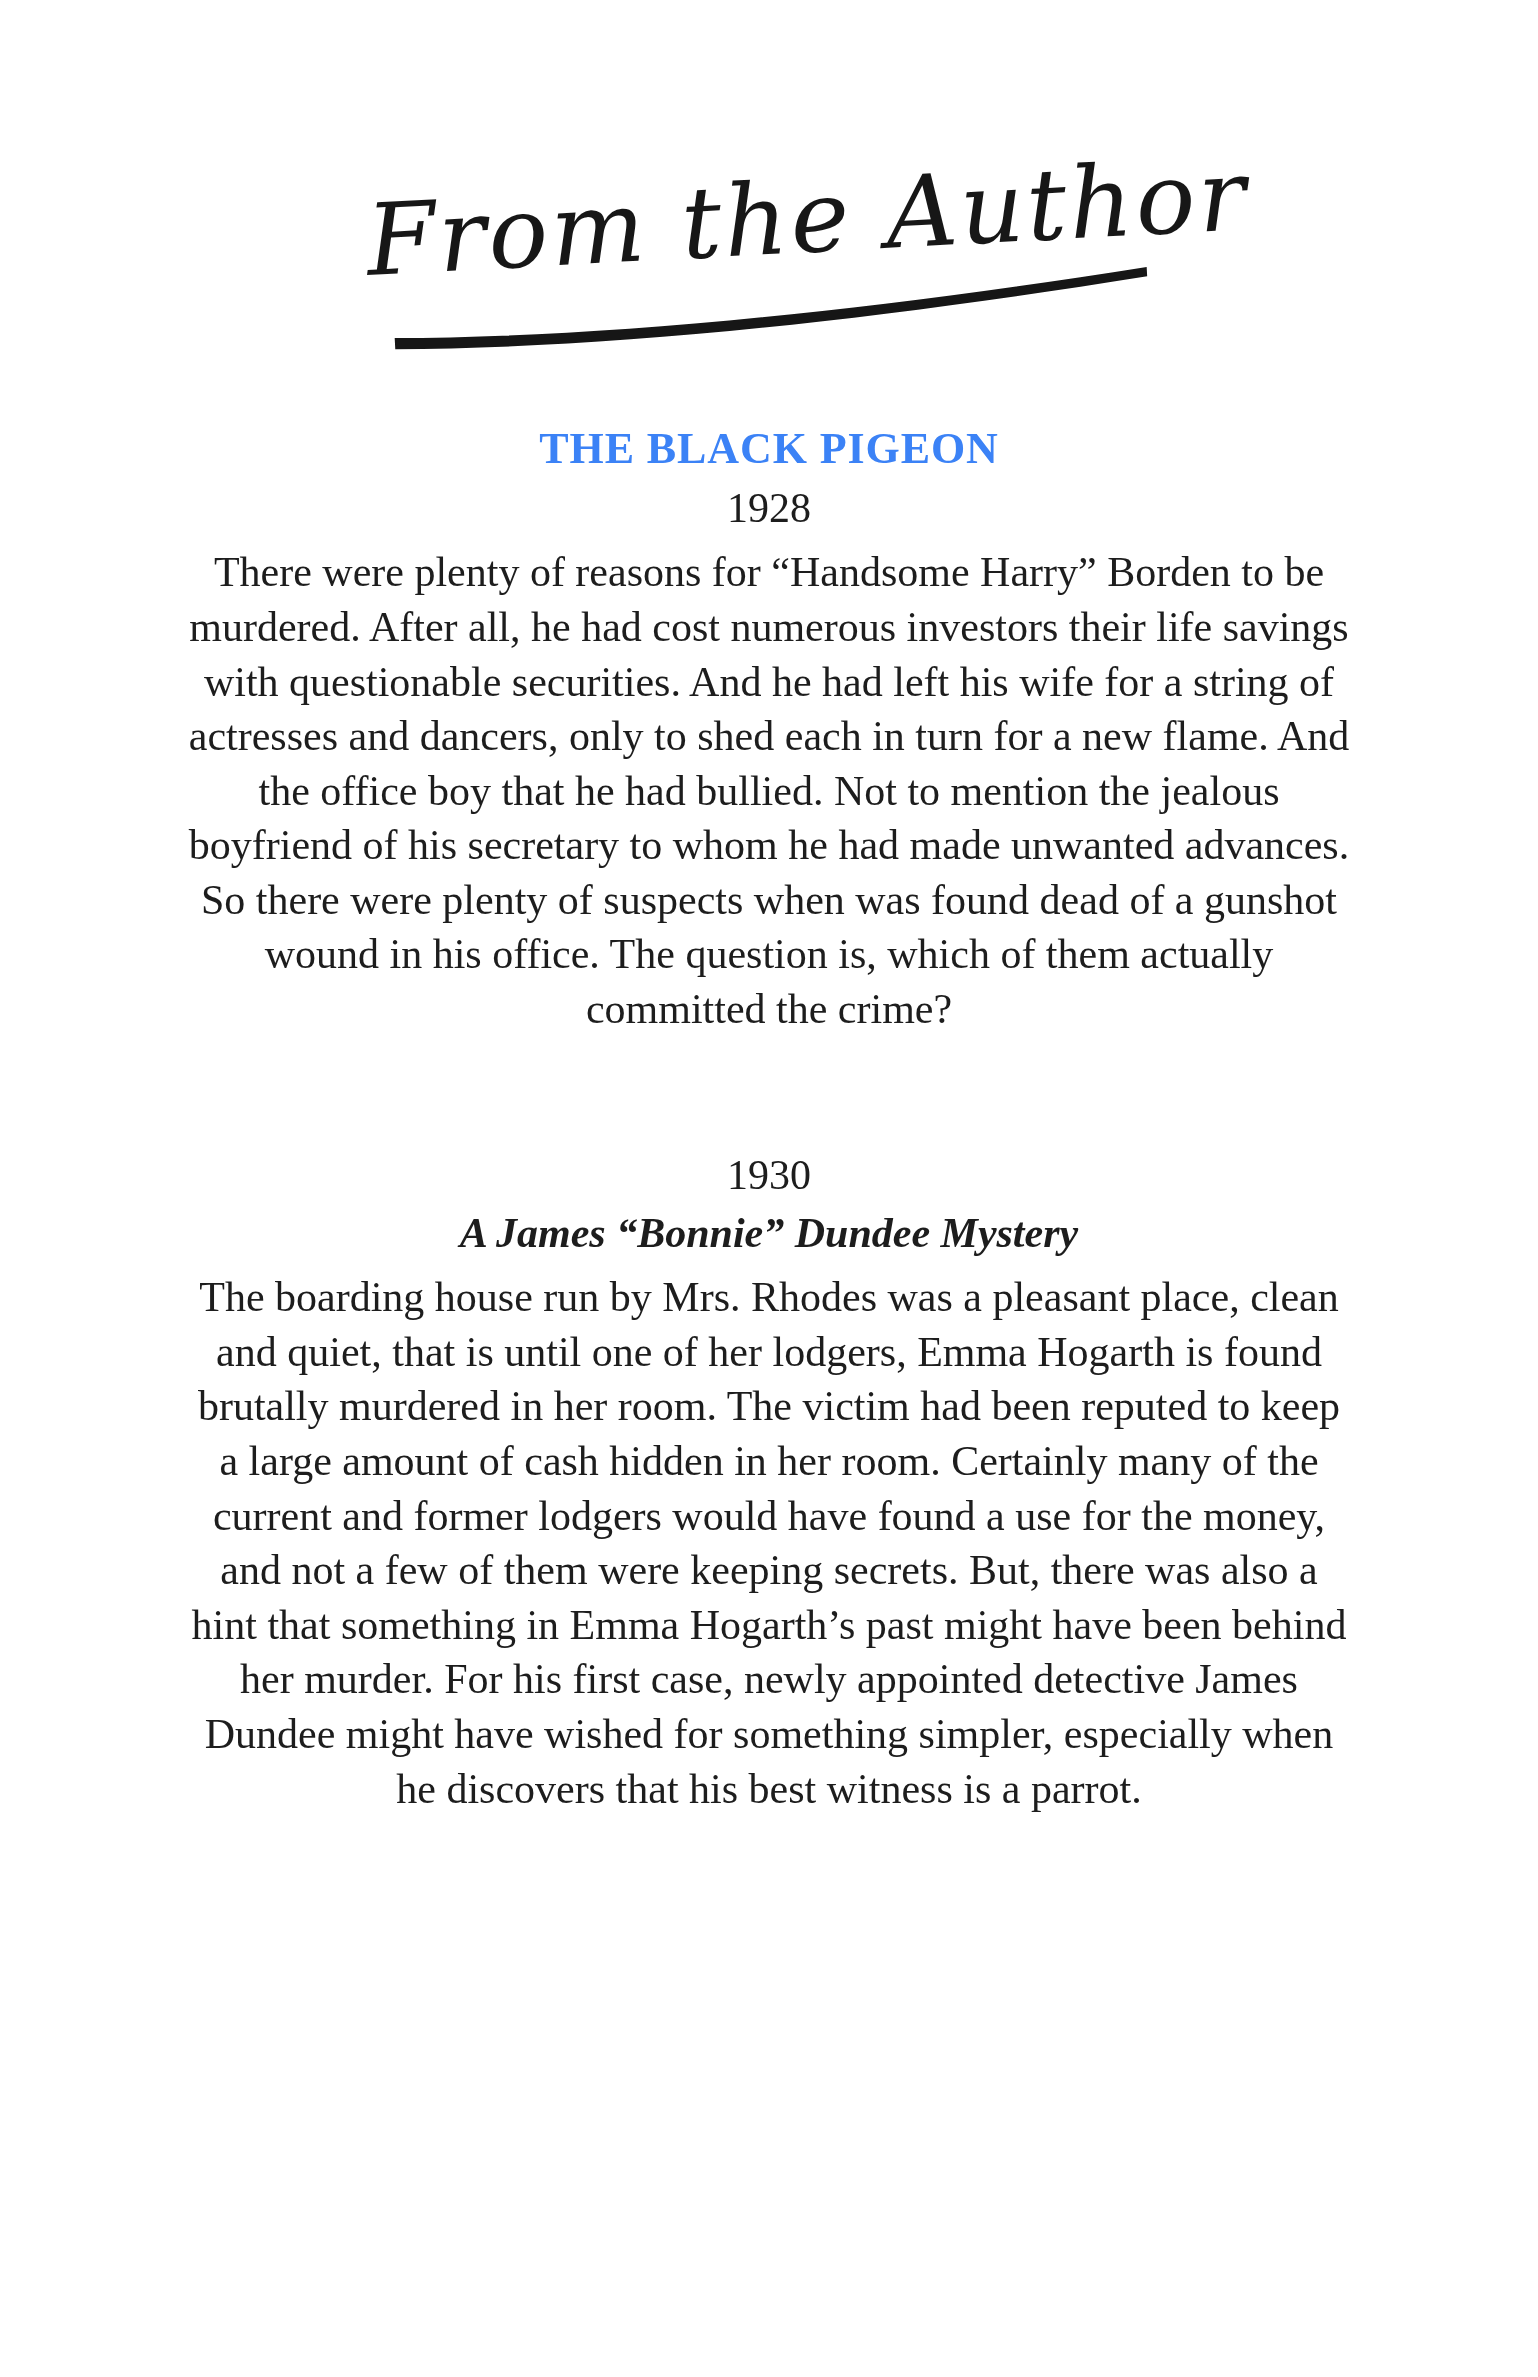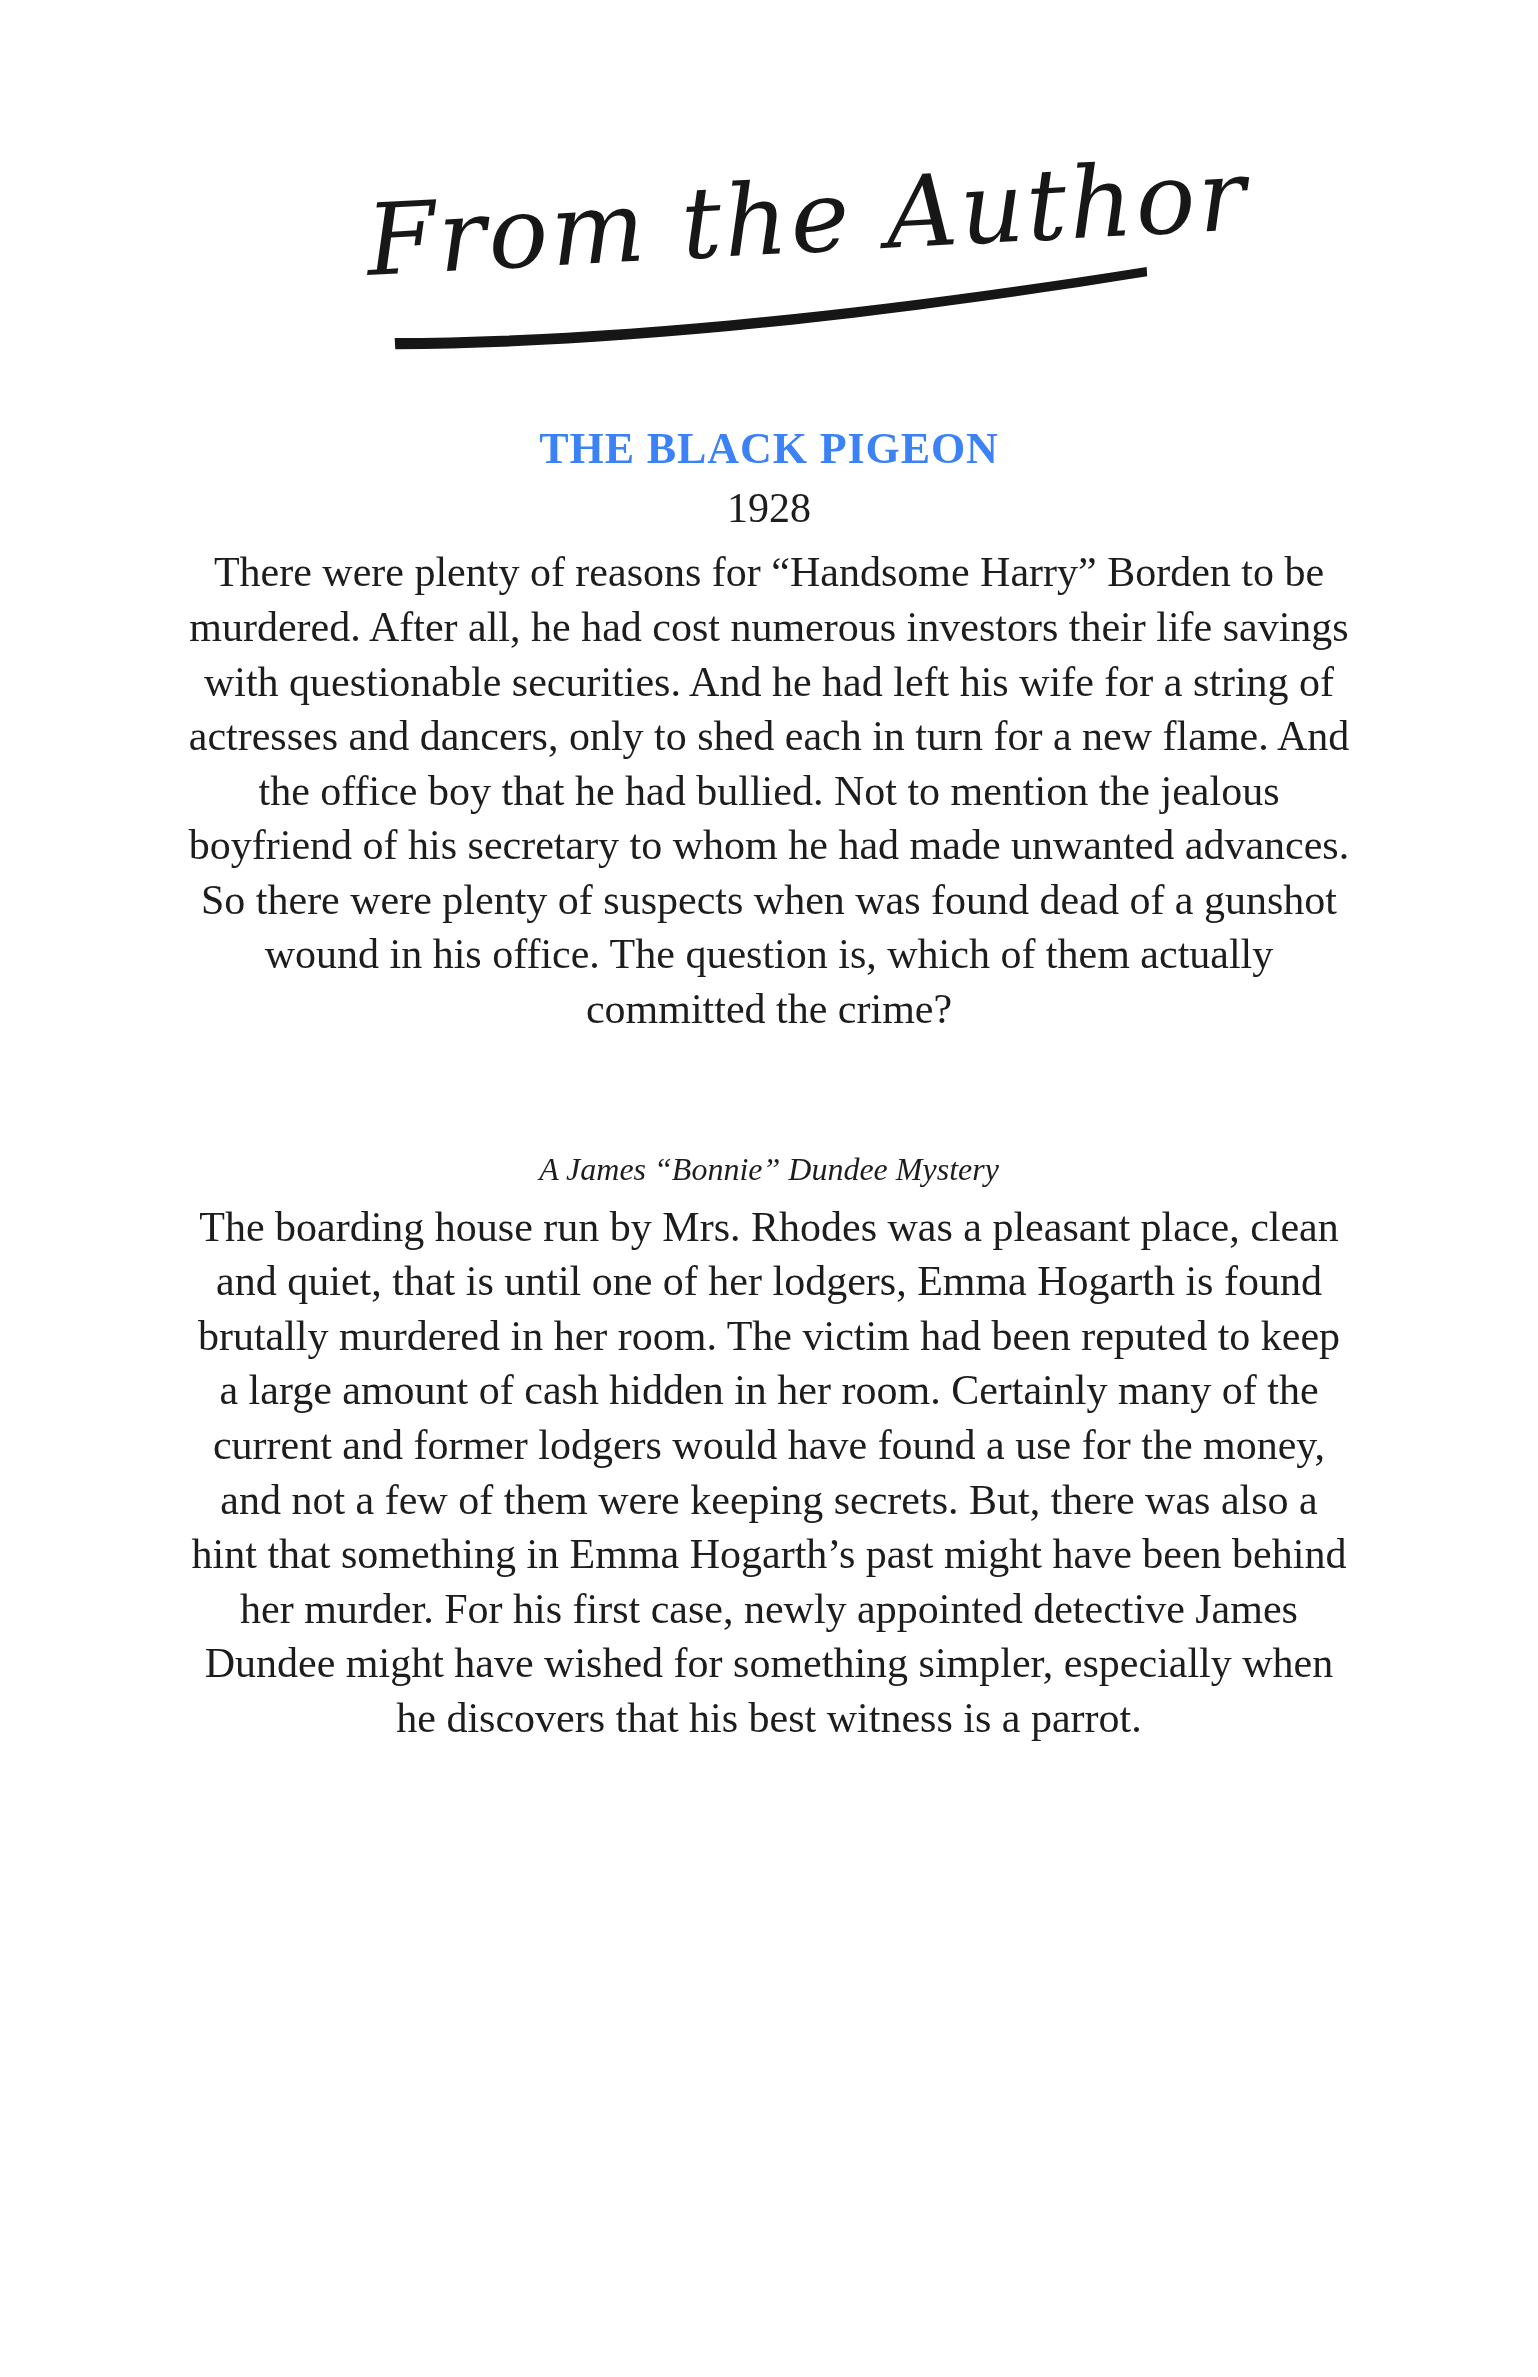--- a/index.html
+++ b/index.html
@@ -55,24 +55,25 @@
     line-height: 1.25;
     margin: 0 0 5.6px 0;
     color: #3b82f6;
   }
   .book-year {
     font-size: 42px;
     line-height: 1.25;
     margin: 0 0 5.6px 0;
   }
   .book-subtitle {
-    font-size: 32px;
+    font-size: 42px;
     font-style: italic;
     line-height: 1.25;
     margin: 0 0 3.7px 0;
+    font-weight: bold;
   }
   .book-desc {
     font-size: 42px;
     line-height: 1.3;
     margin: 11px;
     text-align: center;
   }
 </style>
 </head>
 <body>
@@ -86,18 +87,19 @@
     </svg>
   </div>
 
   <div class="book">
     <h2 class="book-title">THE BLACK PIGEON</h2>
     <div class="book-year">1928</div>
     <p class="book-desc">There were plenty of reasons for “Handsome Harry” Borden to be murdered. After all, he had cost numerous investors their life savings with questionable securities. And he had left his wife for a string of actresses and dancers, only to shed each in turn for a new flame. And the office boy that he had bullied. Not to mention the jealous boyfriend of his secretary to whom he had made unwanted advances. So there were plenty of suspects when was found dead of a gunshot wound in his office. The question is, which of them actually committed the crime?</p>
   </div>
 
   <div class="book">
+    <div class="book-year">1930</div>
     <div class="book-subtitle">A James “Bonnie” Dundee Mystery</div>
     <p class="book-desc">The boarding house run by Mrs. Rhodes was a pleasant place, clean and quiet, that is until one of her lodgers, Emma Hogarth is found brutally murdered in her room. The victim had been reputed to keep a large amount of cash hidden in her room. Certainly many of the current and former lodgers would have found a use for the money, and not a few of them were keeping secrets. But, there was also a hint that something in Emma Hogarth’s past might have been behind her murder. For his first case, newly appointed detective James Dundee might have wished for something simpler, especially when he discovers that his best witness is a parrot.</p>
   </div>
 
 </div>
 
 
 </body></html>

